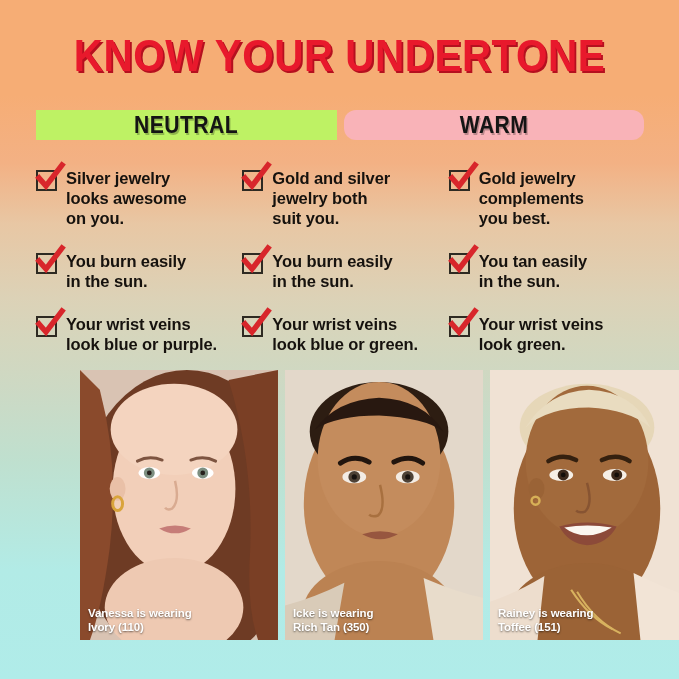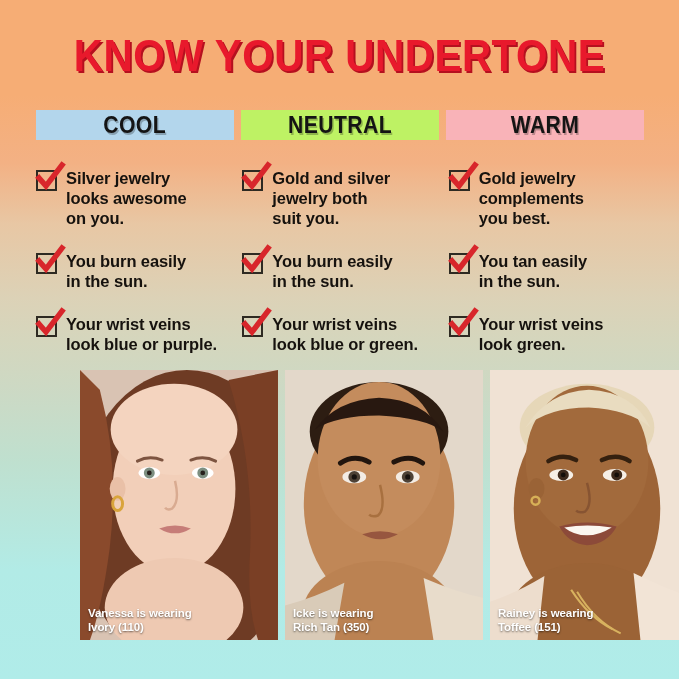--- a/index.html
+++ b/index.html
@@ -153,27 +153,24 @@
   }
 </style>
 </head>
 <body>
 
 <div class="poster">
 
   <div class="title">KNOW YOUR UNDERTONE</div>
 
   <div class="headers">
-    <div class="header-bar" style="background: rgb(179, 214, 236);">
-      <span>COOL</span>
-    </div>
     <div class="header-bar" style="background: #bef264;">
       <span>NEUTRAL</span>
     </div>
-    <div class="header-bar" style="background: rgb(249, 179, 184);">
+    <div class="header-bar" style="background: rgb(249, 179, 184); border-radius: 12px;">
       <span>WARM</span>
     </div>
   </div>
 
   <div class="columns">
 
     <div class="column">
       <div class="check-item">
         <div class="checkbox">
           <svg viewBox="0 0 30 30">

